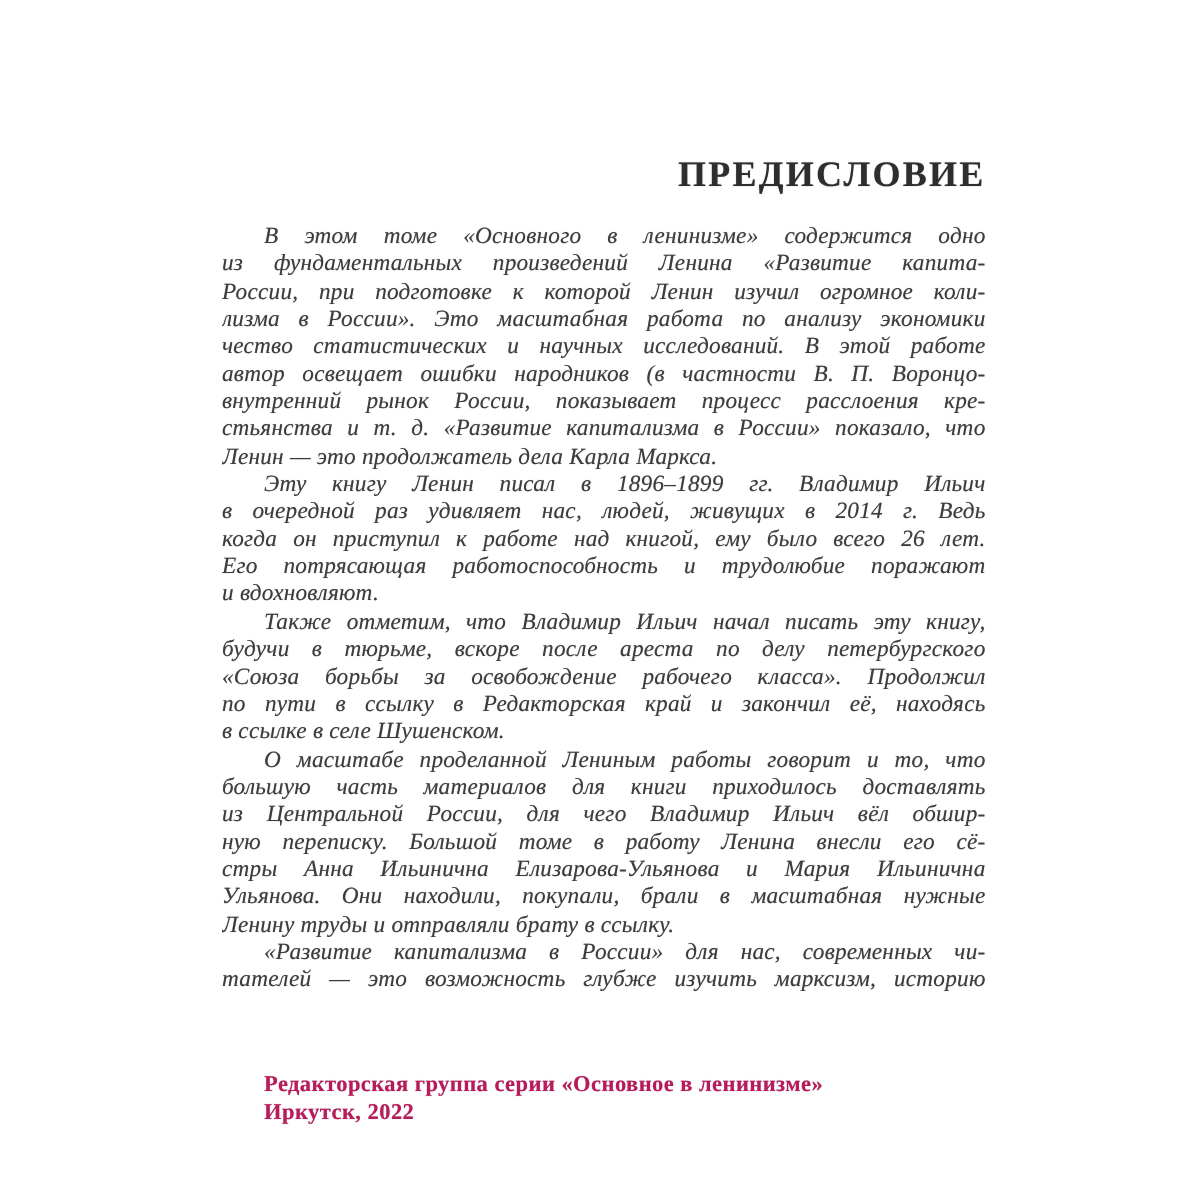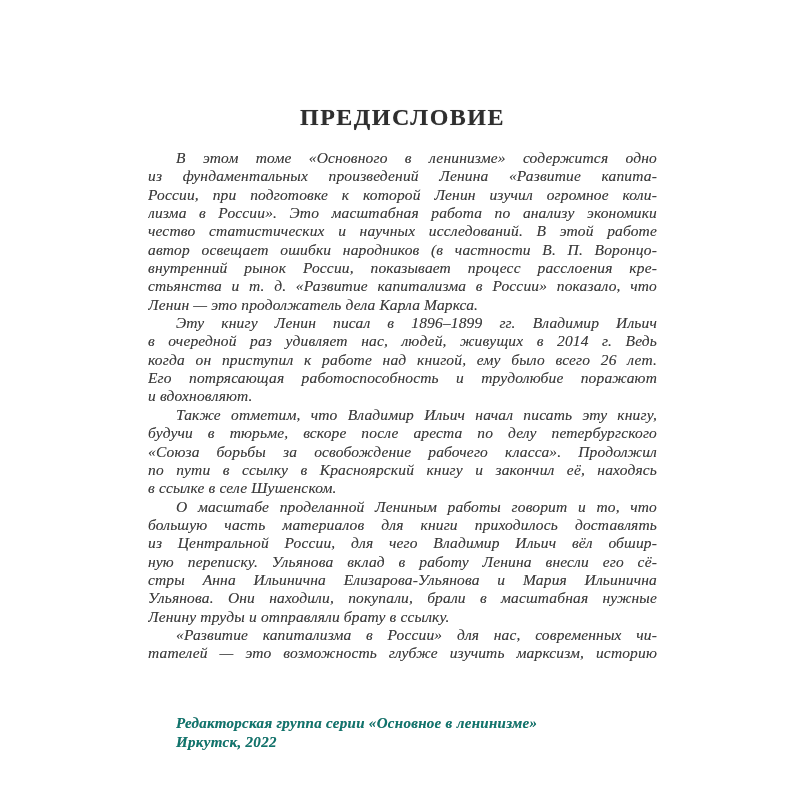--- a/index.html
+++ b/index.html
@@ -14,21 +14,21 @@
     width: 800px;
     height: 800px;
     background: #ffffff;
     overflow: hidden;
   }
   .title {
     position: absolute;
     left: 148px;
     top: 104px;
     width: 509px;
-    text-align: center;
+    text-align: right;
     font-size: 24px;
     font-weight: bold;
     letter-spacing: 1.5px;
     color: #2e2e2e;
     text-shadow: 0 0 0.7px rgba(46,46,46,0.55);
   }
   .body-text {
     position: absolute;
     left: 148px;
     top: 149px;
@@ -49,23 +49,22 @@
   }
   .line.first { text-indent: 28px; }
   .line.last { text-align-last: left; }
   .signature {
     position: absolute;
     left: 176px;
     top: 714px;
     width: 481px;
     font-size: 15px;
     font-weight: bold;
-    font-style: italic;
     letter-spacing: 0.3px;
-    color: #0f766e;
+    color: #be185d;
     text-shadow: 0 0 0.6px rgba(58,58,58,0.5);
   }
   .sig-line {
     height: 18.5px;
     line-height: 18.5px;
   }
 </style>
 </head>
 <body style="background: rgb(255, 255, 255);">
 
@@ -88,28 +87,28 @@
         <div class="line first">Эту книгу Ленин писал в 1896–1899 гг. Владимир Ильич</div>
         <div class="line">в очередной раз удивляет нас, людей, живущих в 2014 г. Ведь</div>
         <div class="line">когда он приступил к работе над книгой, ему было всего 26 лет.</div>
         <div class="line">Его потрясающая работоспособность и трудолюбие поражают</div>
         <div class="line last">и вдохновляют.</div>
       </div>
       <div class="paragraph">
         <div class="line first">Также отметим, что Владимир Ильич начал писать эту книгу,</div>
         <div class="line">будучи в тюрьме, вскоре после ареста по делу петербургского</div>
         <div class="line">«Союза борьбы за освобождение рабочего класса». Продолжил</div>
-        <div class="line">по пути в ссылку в Красноярский книгу и закончил её, находясь</div>
+        <div class="line">по пути в ссылку в Редакторская край и закончил её, находясь</div>
         <div class="line last">в ссылке в селе Шушенском.</div>
       </div>
       <div class="paragraph">
         <div class="line first">О масштабе проделанной Лениным работы говорит и то, что</div>
         <div class="line">большую часть материалов для книги приходилось доставлять</div>
         <div class="line">из Центральной России, для чего Владимир Ильич вёл обшир-</div>
-        <div class="line">ную переписку. Ульянова вклад в работу Ленина внесли его сё-</div>
+        <div class="line">ную переписку. Большой томе в работу Ленина внесли его сё-</div>
         <div class="line">стры Анна Ильинична Елизарова-Ульянова и Мария Ильинична</div>
         <div class="line">Ульянова. Они находили, покупали, брали в масштабная нужные</div>
         <div class="line last">Ленину труды и отправляли брату в ссылку.</div>
       </div>
       <div class="paragraph">
         <div class="line first">«Развитие капитализма в России» для нас, современных чи-</div>
         <div class="line">тателей — это возможность глубже изучить марксизм, историю</div>
       </div>
     </div>
 

